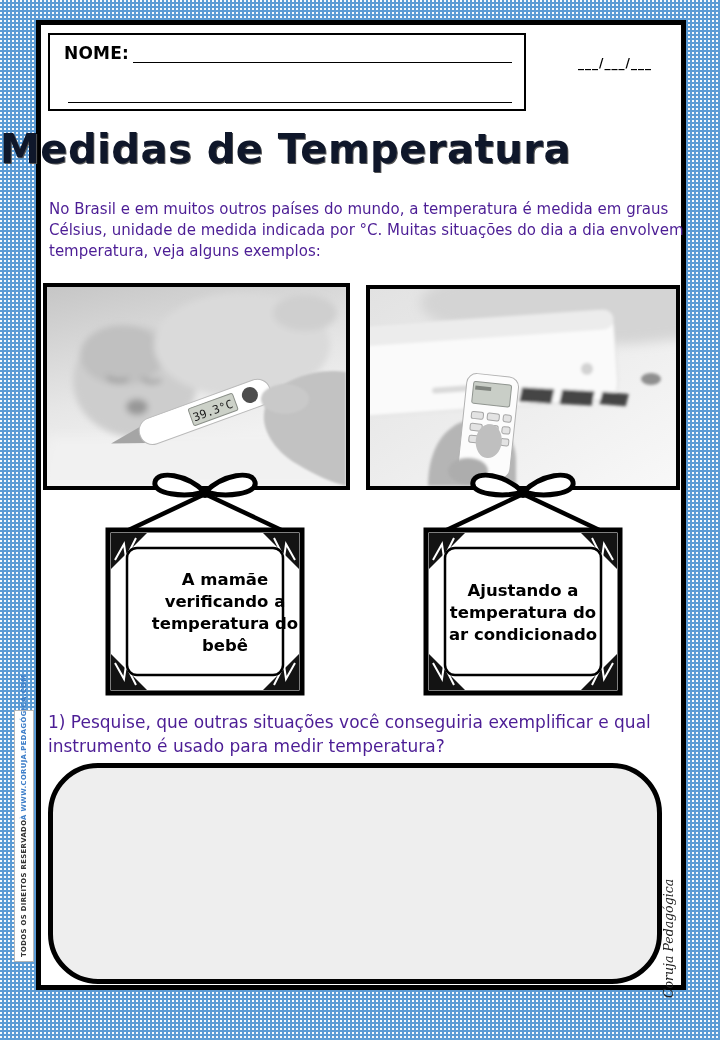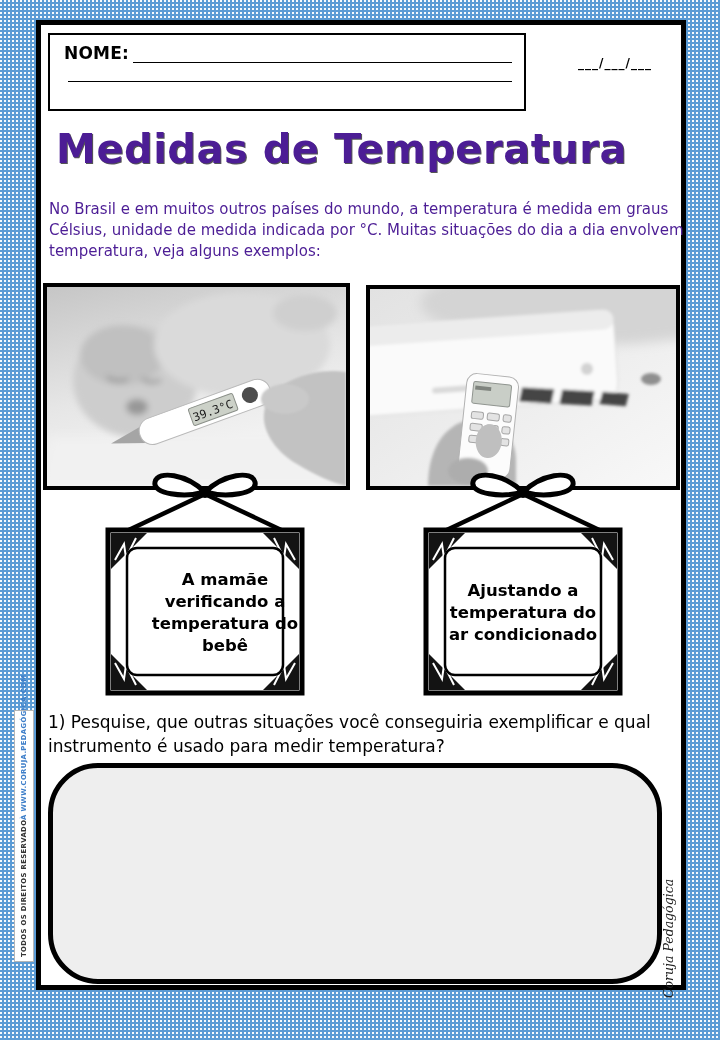--- a/index.html
+++ b/index.html
@@ -11,36 +11,36 @@
     background-size:4px 4px;
   }
   .page{
     position:absolute;left:36px;top:20px;width:650px;height:970px;
     background:#fff;border:5px solid #000;box-sizing:border-box;
   }
   
   .header-box{
     position:absolute;left:48px;top:33px;width:478px;height:78px;
     border:2.5px solid #000;box-sizing:border-box;background:#fff;
-    padding:8px 12px 6px 14px;display:flex;flex-direction:column;justify-content:flex-start;
+    padding:8px 12px 6px 14px;display:flex;flex-direction:column;justify-content:space-between;
   }
   .hrow{display:flex;align-items:flex-end;font-size:17px;font-weight:600;letter-spacing:.2px;color:#000;}
   .fill-line{flex:1;border-bottom:1.6px solid #000;height:18px;margin-left:4px;}
   .date-block{position:absolute;left:540px;top:36px;width:150px;text-align:center;color:#000;}
   .date-label{font-size:18px;font-weight:700;letter-spacing:.5px;}
   .date-lines{font-size:12px;font-weight:700;letter-spacing:1px;margin-top:20px;}
   
   .title{
-    position:absolute;left:0;top:126px;width:627px;text-align:right;
-    font-size:40px;font-weight:800;color:#4c1d95;letter-spacing:.5px;
+    position:absolute;left:0;top:126px;width:627px;text-align:left;
+    font-size:40px;font-weight:800;color:#0f172a;letter-spacing:.5px;
     text-shadow:1px 1px 0 #555;
   }
   
   .intro{position:absolute;left:49px;top:199px;width:642px;font-size:15px;line-height:1.4;color:#4c1d95;}
-  .question{position:absolute;left:48px;top:711px;width:640px;font-size:17px;line-height:1.4;color:#000000;}
+  .question{position:absolute;left:48px;top:711px;width:640px;font-size:17px;line-height:1.4;color:#4c1d95;}
   
   .photo{position:absolute;border:4px solid #000;box-sizing:border-box;background:#ddd;}
   .photo svg{display:block;width:100%;height:100%;}
   .photo-left{left:43px;top:283px;width:307px;height:207px;}
   .photo-right{left:366px;top:285px;width:314px;height:205px;}
   
   .sign{position:absolute;width:210px;height:240px;}
   .sign-left{left:100px;top:468px;}
   .sign-right{left:418px;top:468px;}
   .caption{

